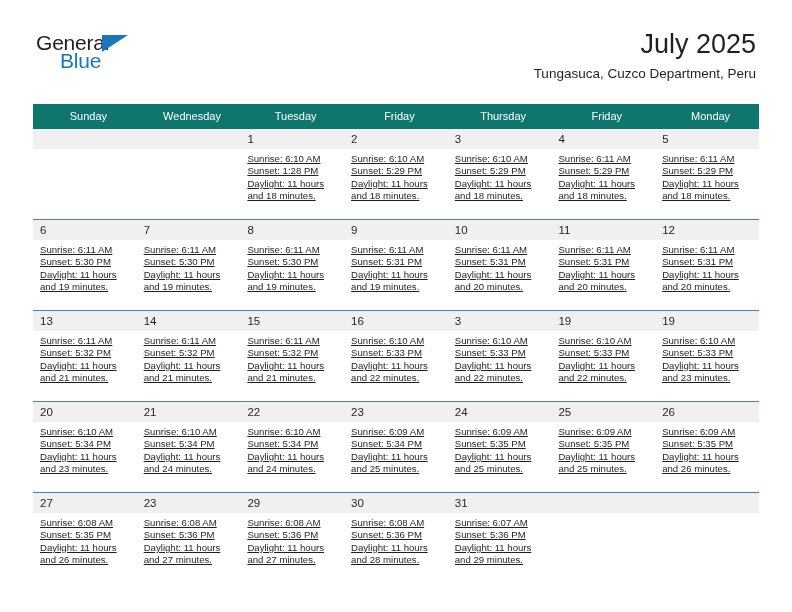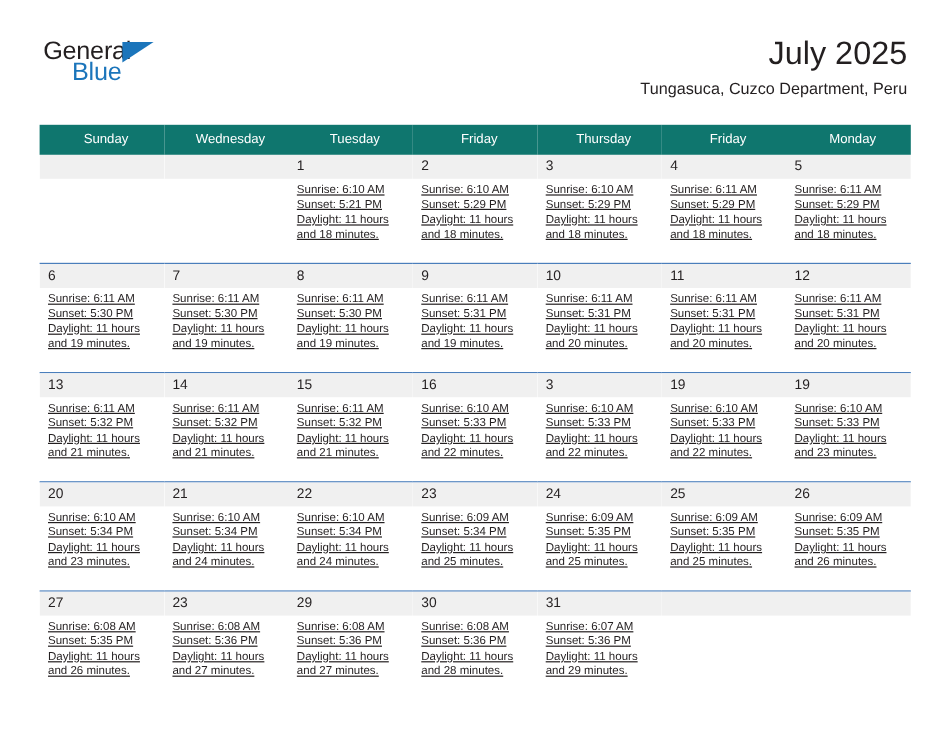--- a/index.html
+++ b/index.html
@@ -210,21 +210,21 @@
                   <div></div>
                   <div></div>
                 </div>
               </div>
             </td>
           <td>
               <div class="cellinner">
                 <div class="daynum">1</div>
                 <div class="details">
                   <div>Sunrise: 6:10 AM</div>
-                  <div>Sunset: 5:21 PM</div>
+                  <div>Sunset: 1:28 PM</div>
                   <div>Daylight: 11 hours</div>
                   <div>and 18 minutes.</div>
                 </div>
               </div>
             </td>
           <td>
               <div class="cellinner">
                 <div class="daynum">2</div>
                 <div class="details">
                   <div>Sunrise: 6:10 AM</div>

